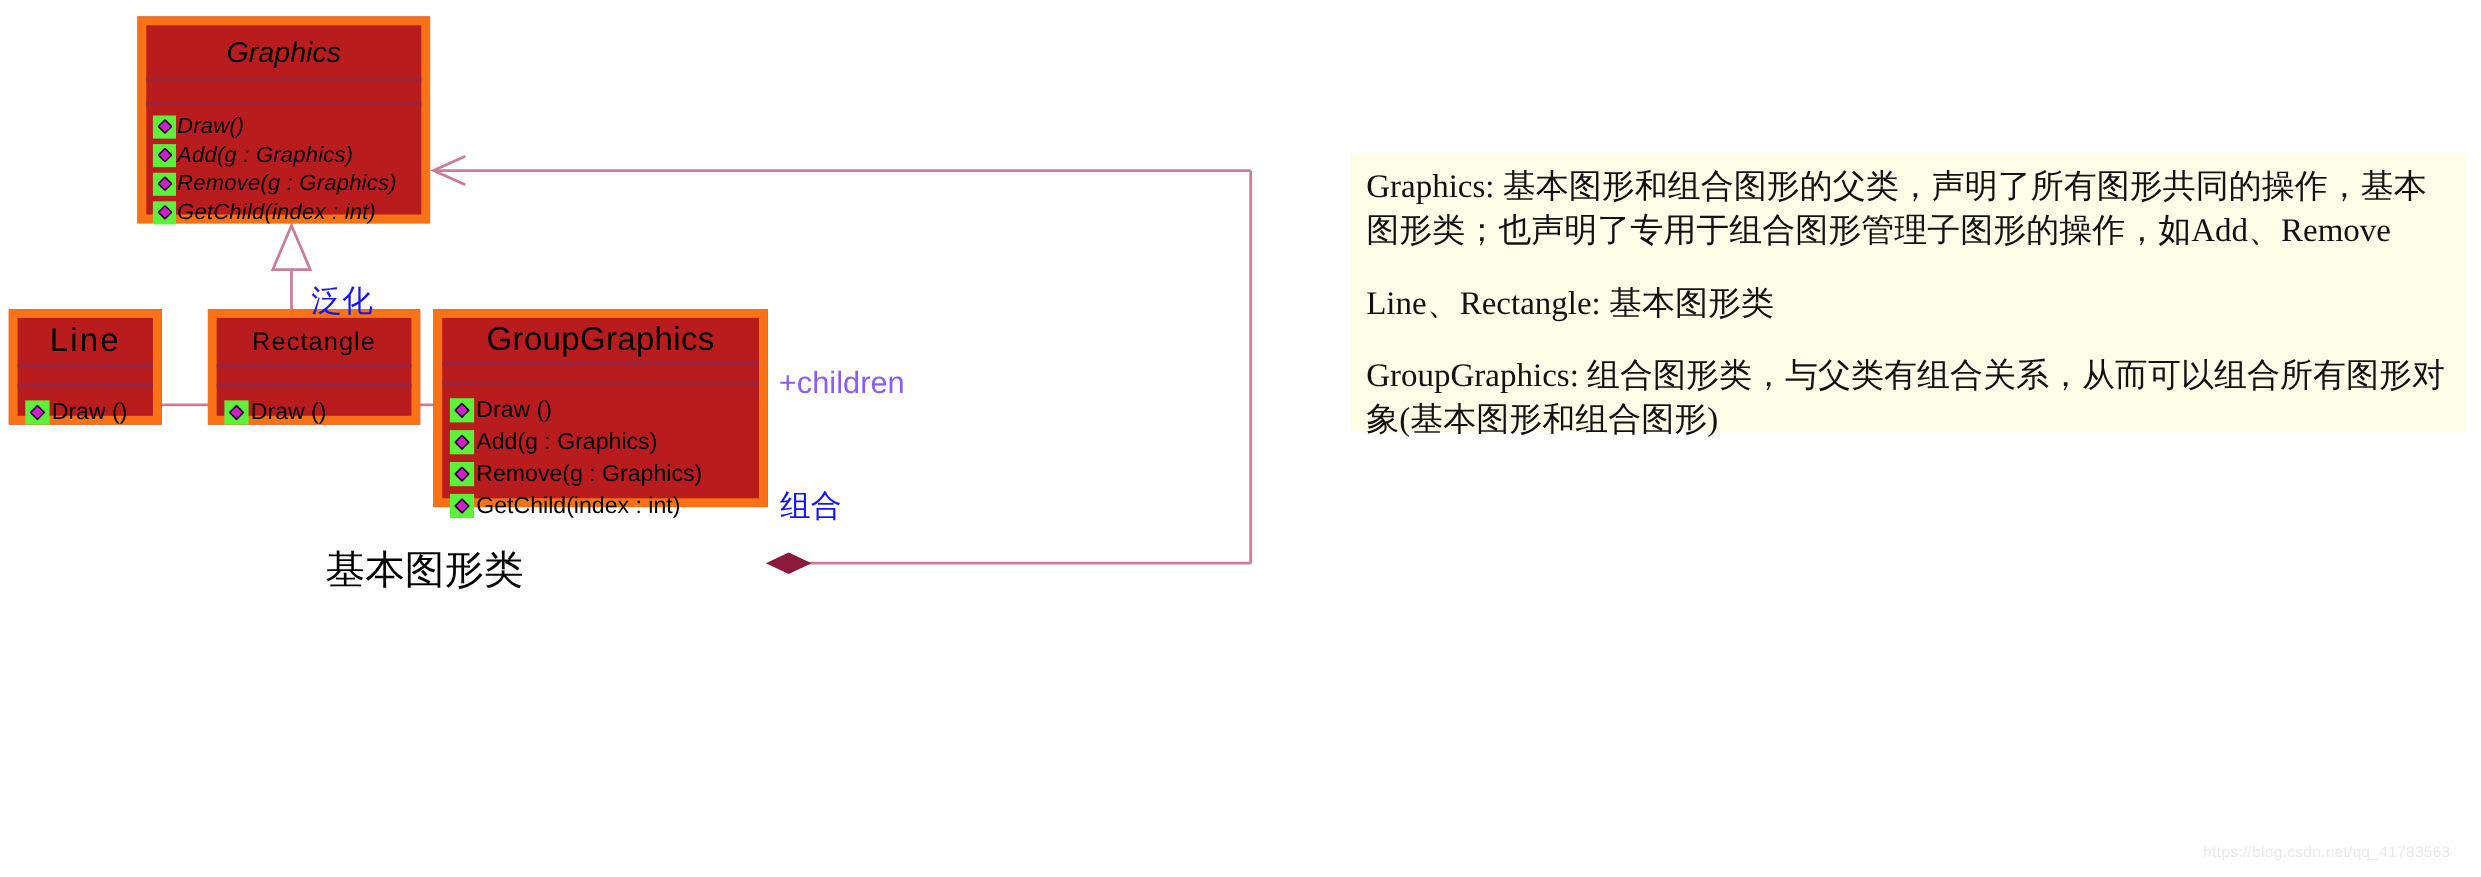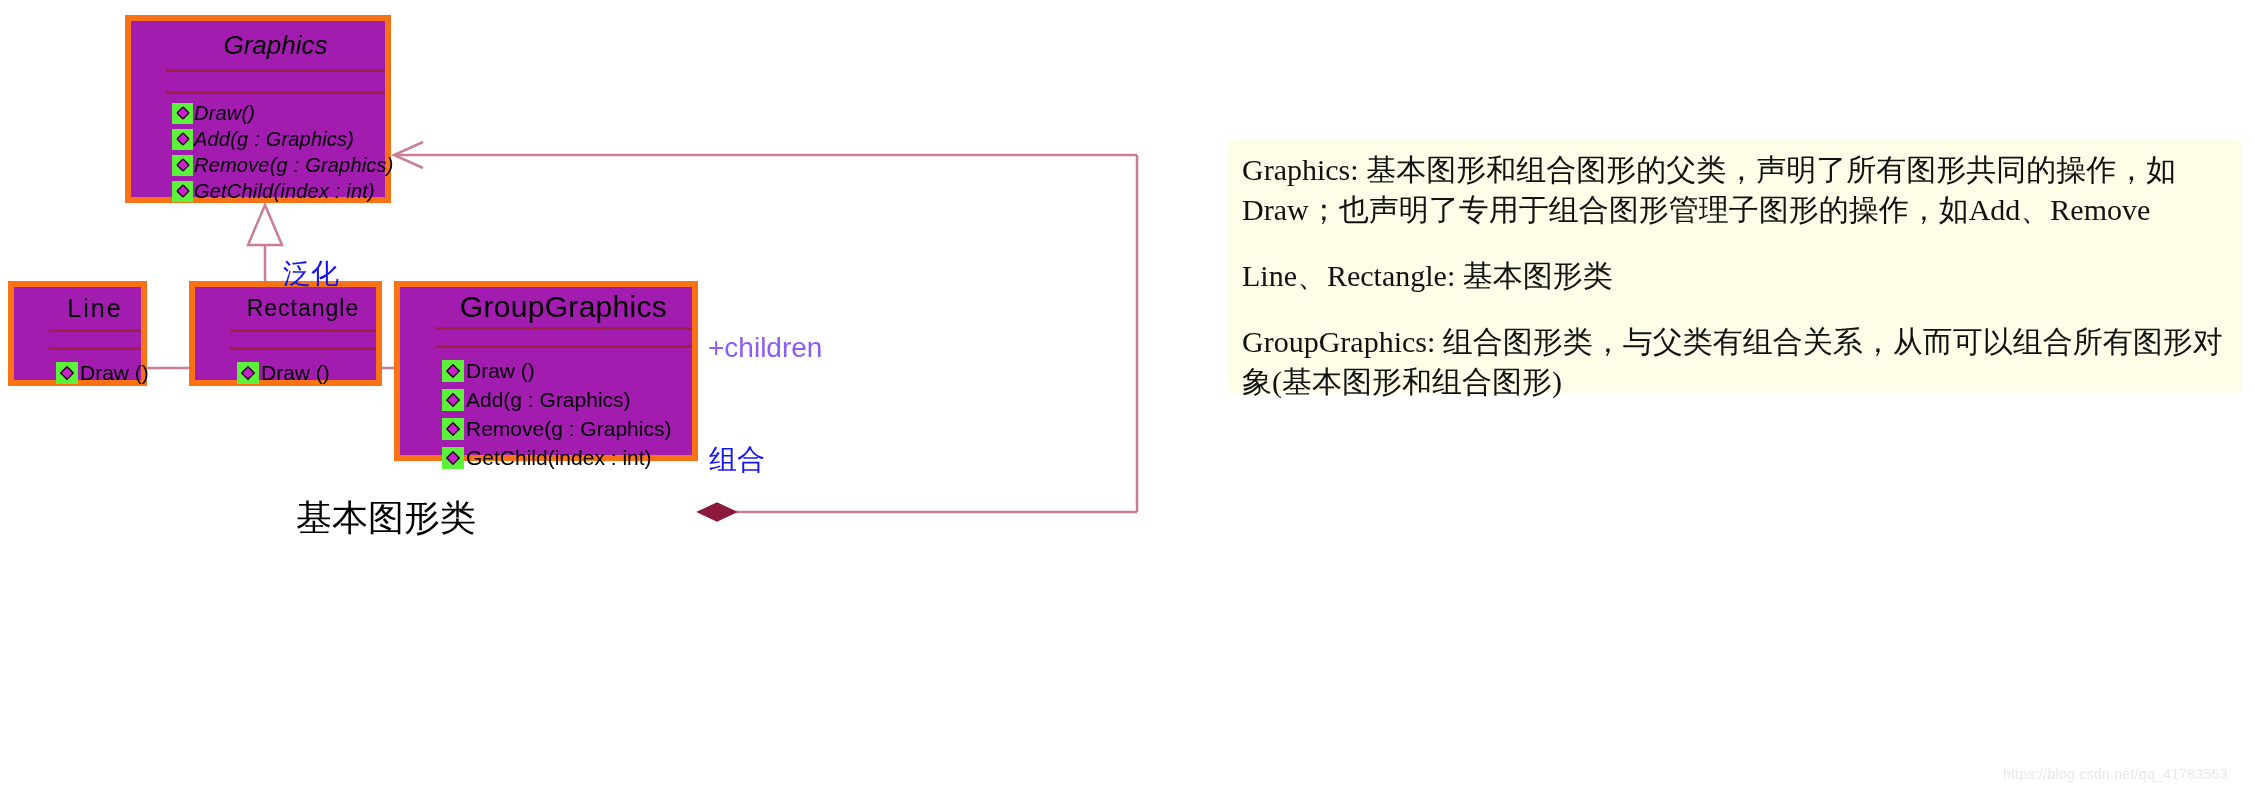--- a/index.html
+++ b/index.html
@@ -2,43 +2,43 @@
 <html><head>
 <meta charset="utf-8">
 <style>
   html,body{margin:0;padding:0;background:#ffffff;}
   body{width:2255px;height:797px;position:relative;overflow:hidden;
        font-family:"Liberation Sans","DejaVu Sans",sans-serif;}
   #stage{position:absolute;left:0;top:0;width:2255px;height:797px;}
   svg.layer{position:absolute;left:0;top:0;width:2255px;height:797px;pointer-events:none;}
 
   
-  .uml-class{position:absolute;box-sizing:border-box;background:#a21caf;
-             border:6px solid #f97316;padding-left:35px;}
+  .uml-class{position:absolute;box-sizing:border-box;background:#b91c1c;
+             border:8px solid #f97316;}
   .uml-name{box-sizing:border-box;width:100%;text-align:center;color:#000;
             white-space:nowrap;overflow:hidden;}
   .uml-attrs{box-sizing:border-box;width:100%;border-top:3px solid #9e2341;}
   .uml-ops{box-sizing:border-box;width:100%;border-top:3px solid #9e2341;}
   .op-row{display:flex;align-items:center;white-space:nowrap;color:#000;}
   .op-ico{display:inline-block;flex:0 0 auto;background:#5cf23c;
           position:relative;}
   .op-ico svg{position:absolute;left:50%;top:50%;transform:translate(-50%,-50%);}
   .op-txt{display:inline-block;}
 
   
   #cls-graphics{left:125px;top:15px;width:266px;height:188px;}
   #cls-graphics .uml-name{height:48px;line-height:48px;font-size:26px;font-style:italic;}
   #cls-graphics .uml-attrs{height:22px;}
   #cls-graphics .uml-ops{padding:6px 0 0 6px;}
   #cls-graphics .op-row{font-size:20px;font-style:italic;height:26px;letter-spacing:.2px;}
   #cls-graphics .op-ico{width:21px;height:21px;margin-right:1px;}
 
   
   #cls-line{left:8px;top:281px;width:139px;height:105px;}
-  #cls-line .uml-name{height:42px;line-height:42px;font-size:25px;letter-spacing:2px;}
+  #cls-line .uml-name{height:42px;line-height:42px;font-size:30px;letter-spacing:2px;}
   #cls-line .uml-attrs{height:18px;}
   #cls-line .uml-ops{padding:9px 0 0 7px;}
   #cls-line .op-row{font-size:21px;height:28px;}
   #cls-line .op-ico{width:22px;height:22px;margin-right:2px;}
 
   
   #cls-rect{left:189px;top:281px;width:193px;height:105px;}
   #cls-rect .uml-name{height:42px;line-height:42px;font-size:23px;letter-spacing:1px;}
   #cls-rect .uml-attrs{height:18px;}
   #cls-rect .uml-ops{padding:9px 0 0 7px;}
@@ -209,20 +209,20 @@
       </div>
     </div>
   </div>
 
   <div class="lbl" id="lbl-gen">泛化</div>
   <div class="lbl" id="lbl-comp">组合</div>
   <div class="lbl" id="lbl-children">+children</div>
   <div class="lbl" id="caption">基本图形类</div>
 
   <div id="desc-panel">
-    <p>Graphics: 基本图形和组合图形的父类，声明了所有图形共同的操作，如Draw；也声明了专用于组合图形管理子图形的操作，如Add、Remove</p>
+    <p>Graphics: 基本图形和组合图形的父类，声明了所有图形共同的操作，基本图形类；也声明了专用于组合图形管理子图形的操作，如Add、Remove</p>
     <p>Line、Rectangle: 基本图形类</p>
     <p>GroupGraphics: 组合图形类，与父类有组合关系，从而可以组合所有图形对象(基本图形和组合图形)</p>
   </div>
 
   <div id="watermark">https://blog.csdn.net/qq_41783563</div>
 
 </div>
 
 </body></html>

